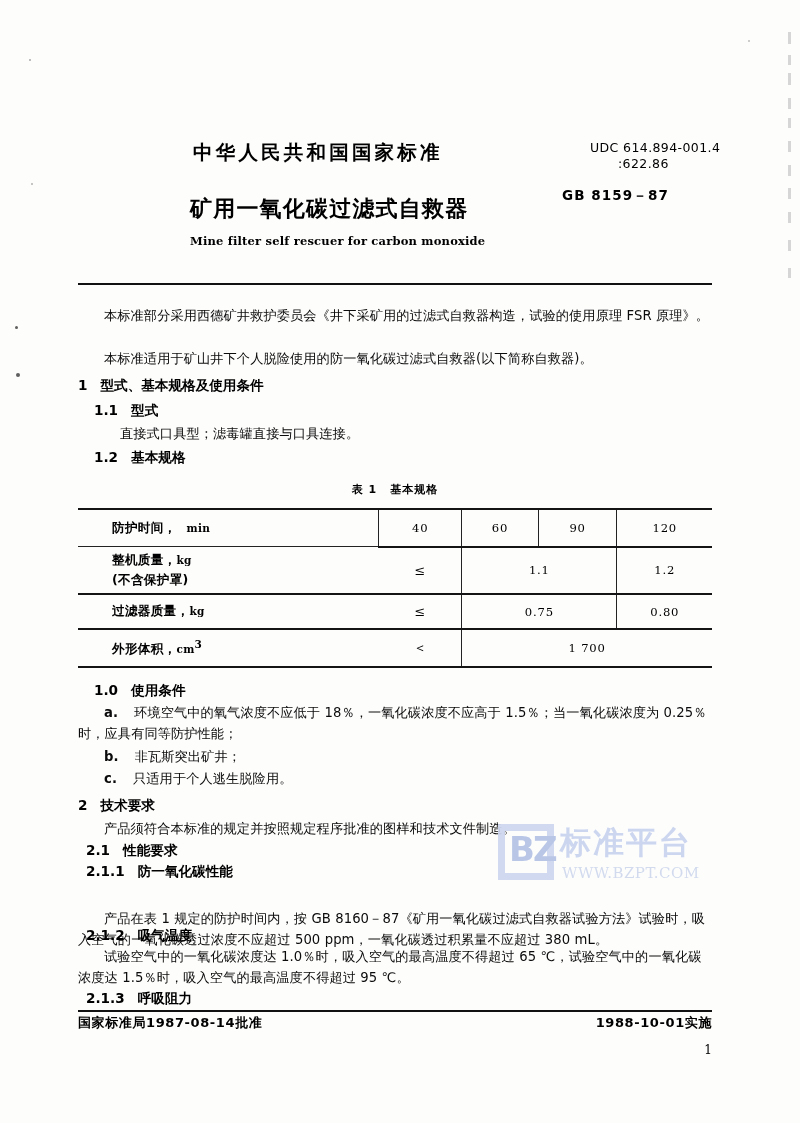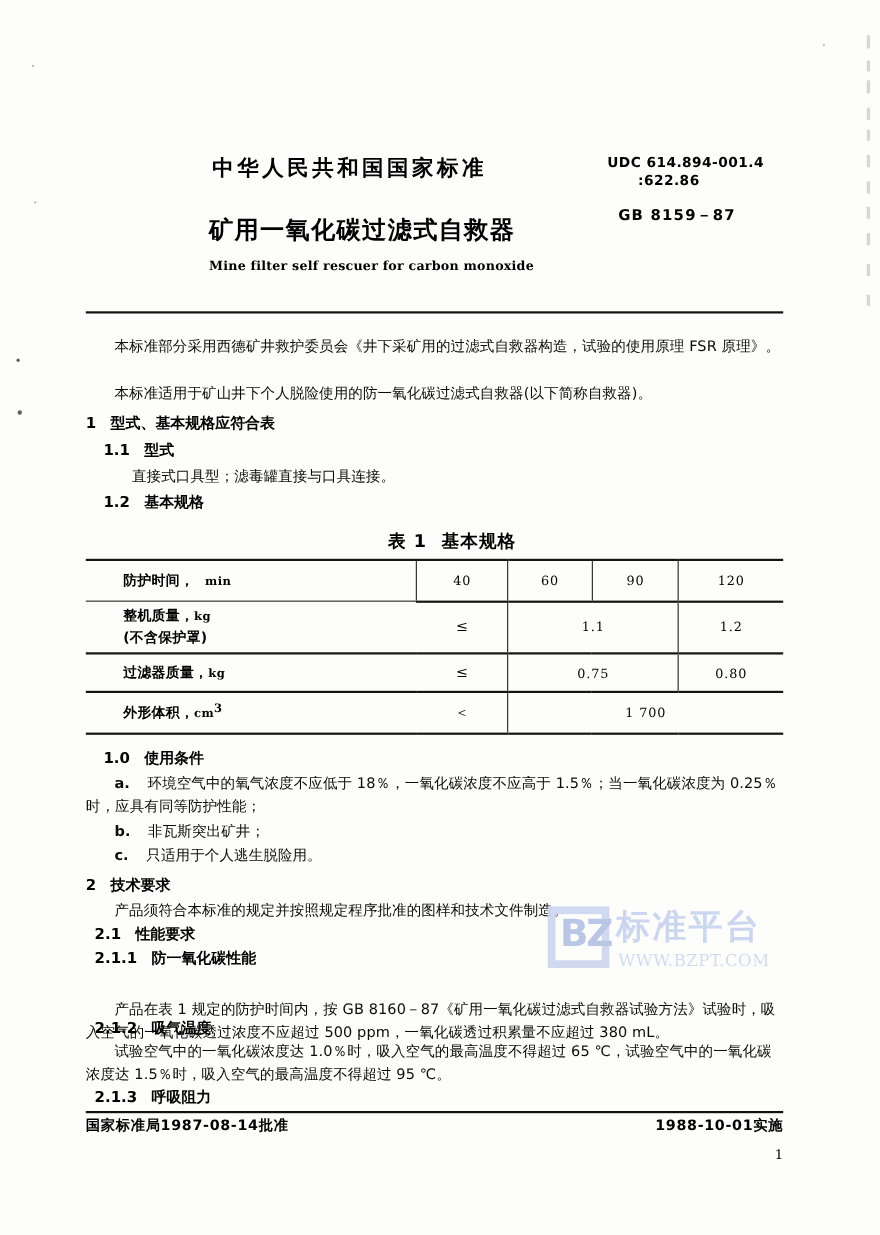--- a/index.html
+++ b/index.html
@@ -58,24 +58,24 @@
     left: 190px;
     top: 234px;
     font-size: 11.5px;
     font-weight: bold;
     font-family: "DejaVu Serif", "Liberation Serif", serif;
     letter-spacing: .2px;
     white-space: nowrap;
   }
   .udc-block {
     position: absolute;
-    left: 552px;
+    left: 590px;
     top: 140px;
     font-size: 12.5px;
-    font-weight: bold;
+    font-weight: normal;
     font-family: "DejaVu Sans", "Liberation Sans", sans-serif;
     line-height: 16px;
     letter-spacing: .4px;
     white-space: nowrap;
   }
   .udc-block .l2 {
     display: block;
     padding-left: 28px;
   }
   .gb-no {
@@ -121,25 +121,25 @@
 
   
   #spec-table {
     position: absolute;
     left: 78px;
     top: 508px;
     width: 634px;
   }
   .tbl-caption {
     position: absolute;
-    left: 16px;
+    left: 0;
     top: -26px;
     width: 634px;
     text-align: center;
-    font-size: 16px;
+    font-size: 11px;
     font-weight: bold;
     letter-spacing: 1px;
   }
   table.spec {
     border-collapse: collapse;
     width: 634px;
     font-size: 12.2px;
   }
   table.spec td {
     border: 0;
@@ -296,21 +296,21 @@
 
   <div class="gb-no">GB 8159－87</div>
 
   <div class="rule-top"></div>
 
   <div class="para indent2" style="left:78px; top:305px; width:636px;">本标准部分采用西德矿井救护委员会《井下采矿用的过滤式自救器构造，试验的使用原理 FSR 原理》。</div>
 
   <div class="para indent2" style="left:78px; top:348px; width:636px;">本标准适用于矿山井下个人脱险使用的防一氧化碳过滤式自救器(以下简称自救器)。</div>
 
   <div class="heading" style="left:78px; top:375px;">
-    <span>1</span><span class="num-gap"></span><span>型式、基本规格应符合表</span>
+    <span>1</span><span class="num-gap"></span><span>型式、基本规格及使用条件</span>
   </div>
 
   <div class="heading" style="left:94px; top:400px;">
     <span>1.1</span><span class="num-gap"></span><span>型式</span>
   </div>
   <div class="para" style="left:120px; top:423px; width:610px;">直接式口具型；滤毒罐直接与口具连接。</div>
 
   <div class="heading" style="left:94px; top:447px;">
     <span>1.2</span><span class="num-gap"></span><span>基本规格</span>
   </div>

